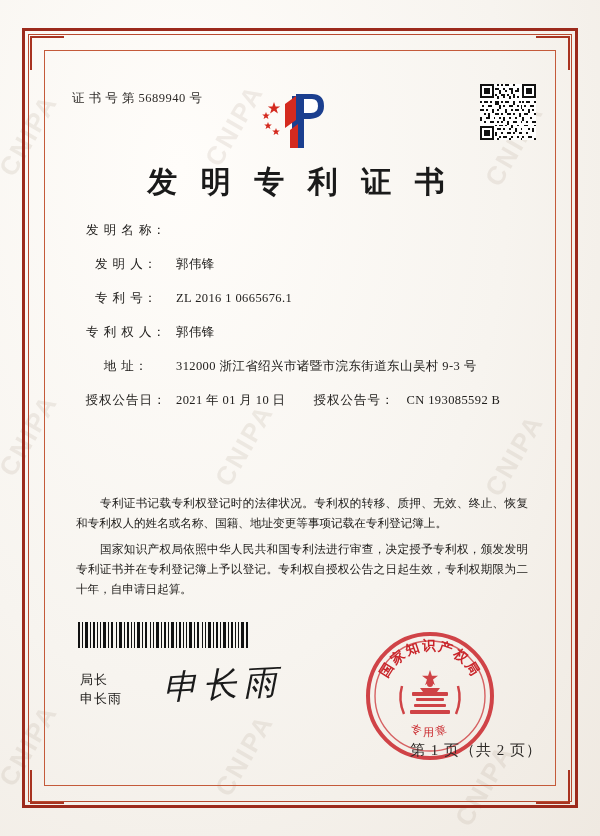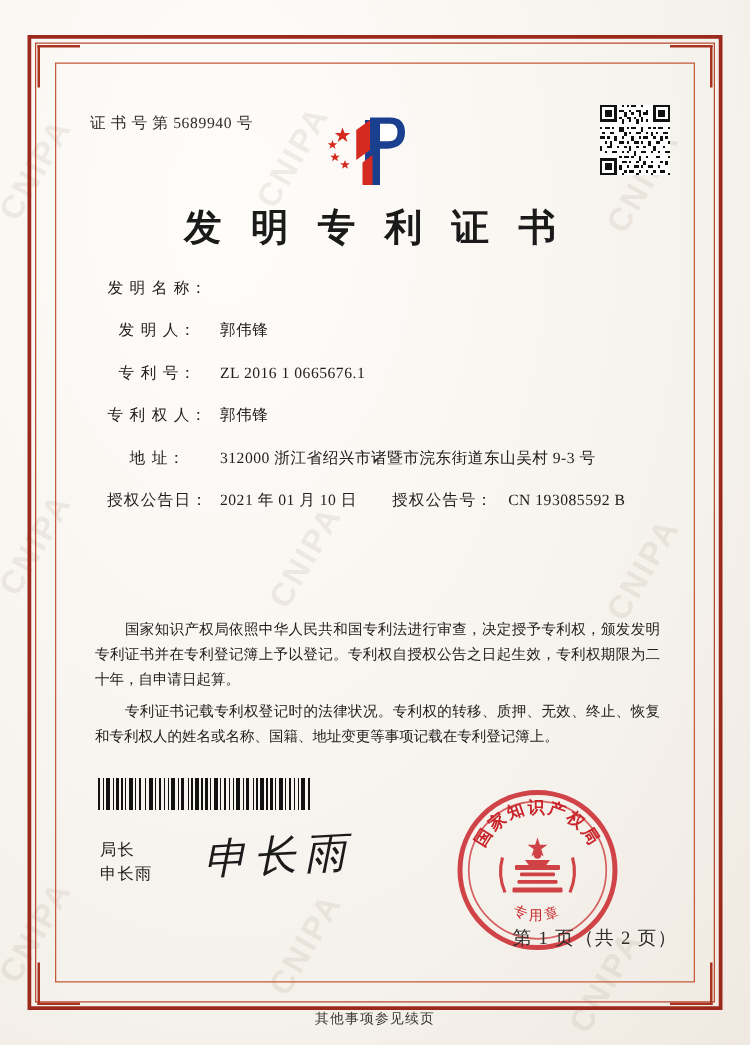--- a/index.html
+++ b/index.html
@@ -411,22 +411,22 @@
       </div>
       <div class="field-row two">
         <div class="field-label">授权公告日：</div>
         <div class="field-value">2021 年 01 月 10 日</div>
         <div class="field-label-2">授权公告号：</div>
         <div class="field-value-2">CN 193085592 B</div>
       </div>
     </div>
 
     <div class="paragraphs">
+      <p>专利证书记载专利权登记时的法律状况。专利权的转移、质押、无效、终止、恢复和专利权人的姓名或名称、国籍、地址变更等事项记载在专利登记簿上。</p>
       <p>国家知识产权局依照中华人民共和国专利法进行审查，决定授予专利权，颁发发明专利证书并在专利登记簿上予以登记。专利权自授权公告之日起生效，专利权期限为二十年，自申请日起算。</p>
-      <p>专利证书记载专利权登记时的法律状况。专利权的转移、质押、无效、终止、恢复和专利权人的姓名或名称、国籍、地址变更等事项记载在专利登记簿上。</p>
     </div>
 
     <div class="barcode">
       <svg width="170" height="26" shape-rendering="crispEdges">
         <rect width="170" height="26" fill="#f7f4ef"></rect>
         <g fill="#111">
           <rect x="0" y="0" width="2" height="26"></rect>
             <rect x="4" y="0" width="1" height="26"></rect>
           <rect x="7" y="0" width="3" height="26"></rect>
             <rect x="12" y="0" width="1" height="26"></rect>
@@ -507,14 +507,13 @@
         <path id="sealBottom" d="M 66,66 m -40,0 a 40,40 0 0,0 80,0" fill="none"></path>
         <text font-family="'Liberation Serif', serif" font-size="11" fill="#c9252a" letter-spacing="3">
           <textPath href="#sealBottom" startOffset="50%" text-anchor="middle">专用章</textPath>
         </text>
       </svg>
     </div>
 
     <div class="page-no">第 1 页（共 2 页）</div>
   </div>
 
-  <div class="footer-note">其他事项参见续页</div>
 </div>
 
 </body></html>

